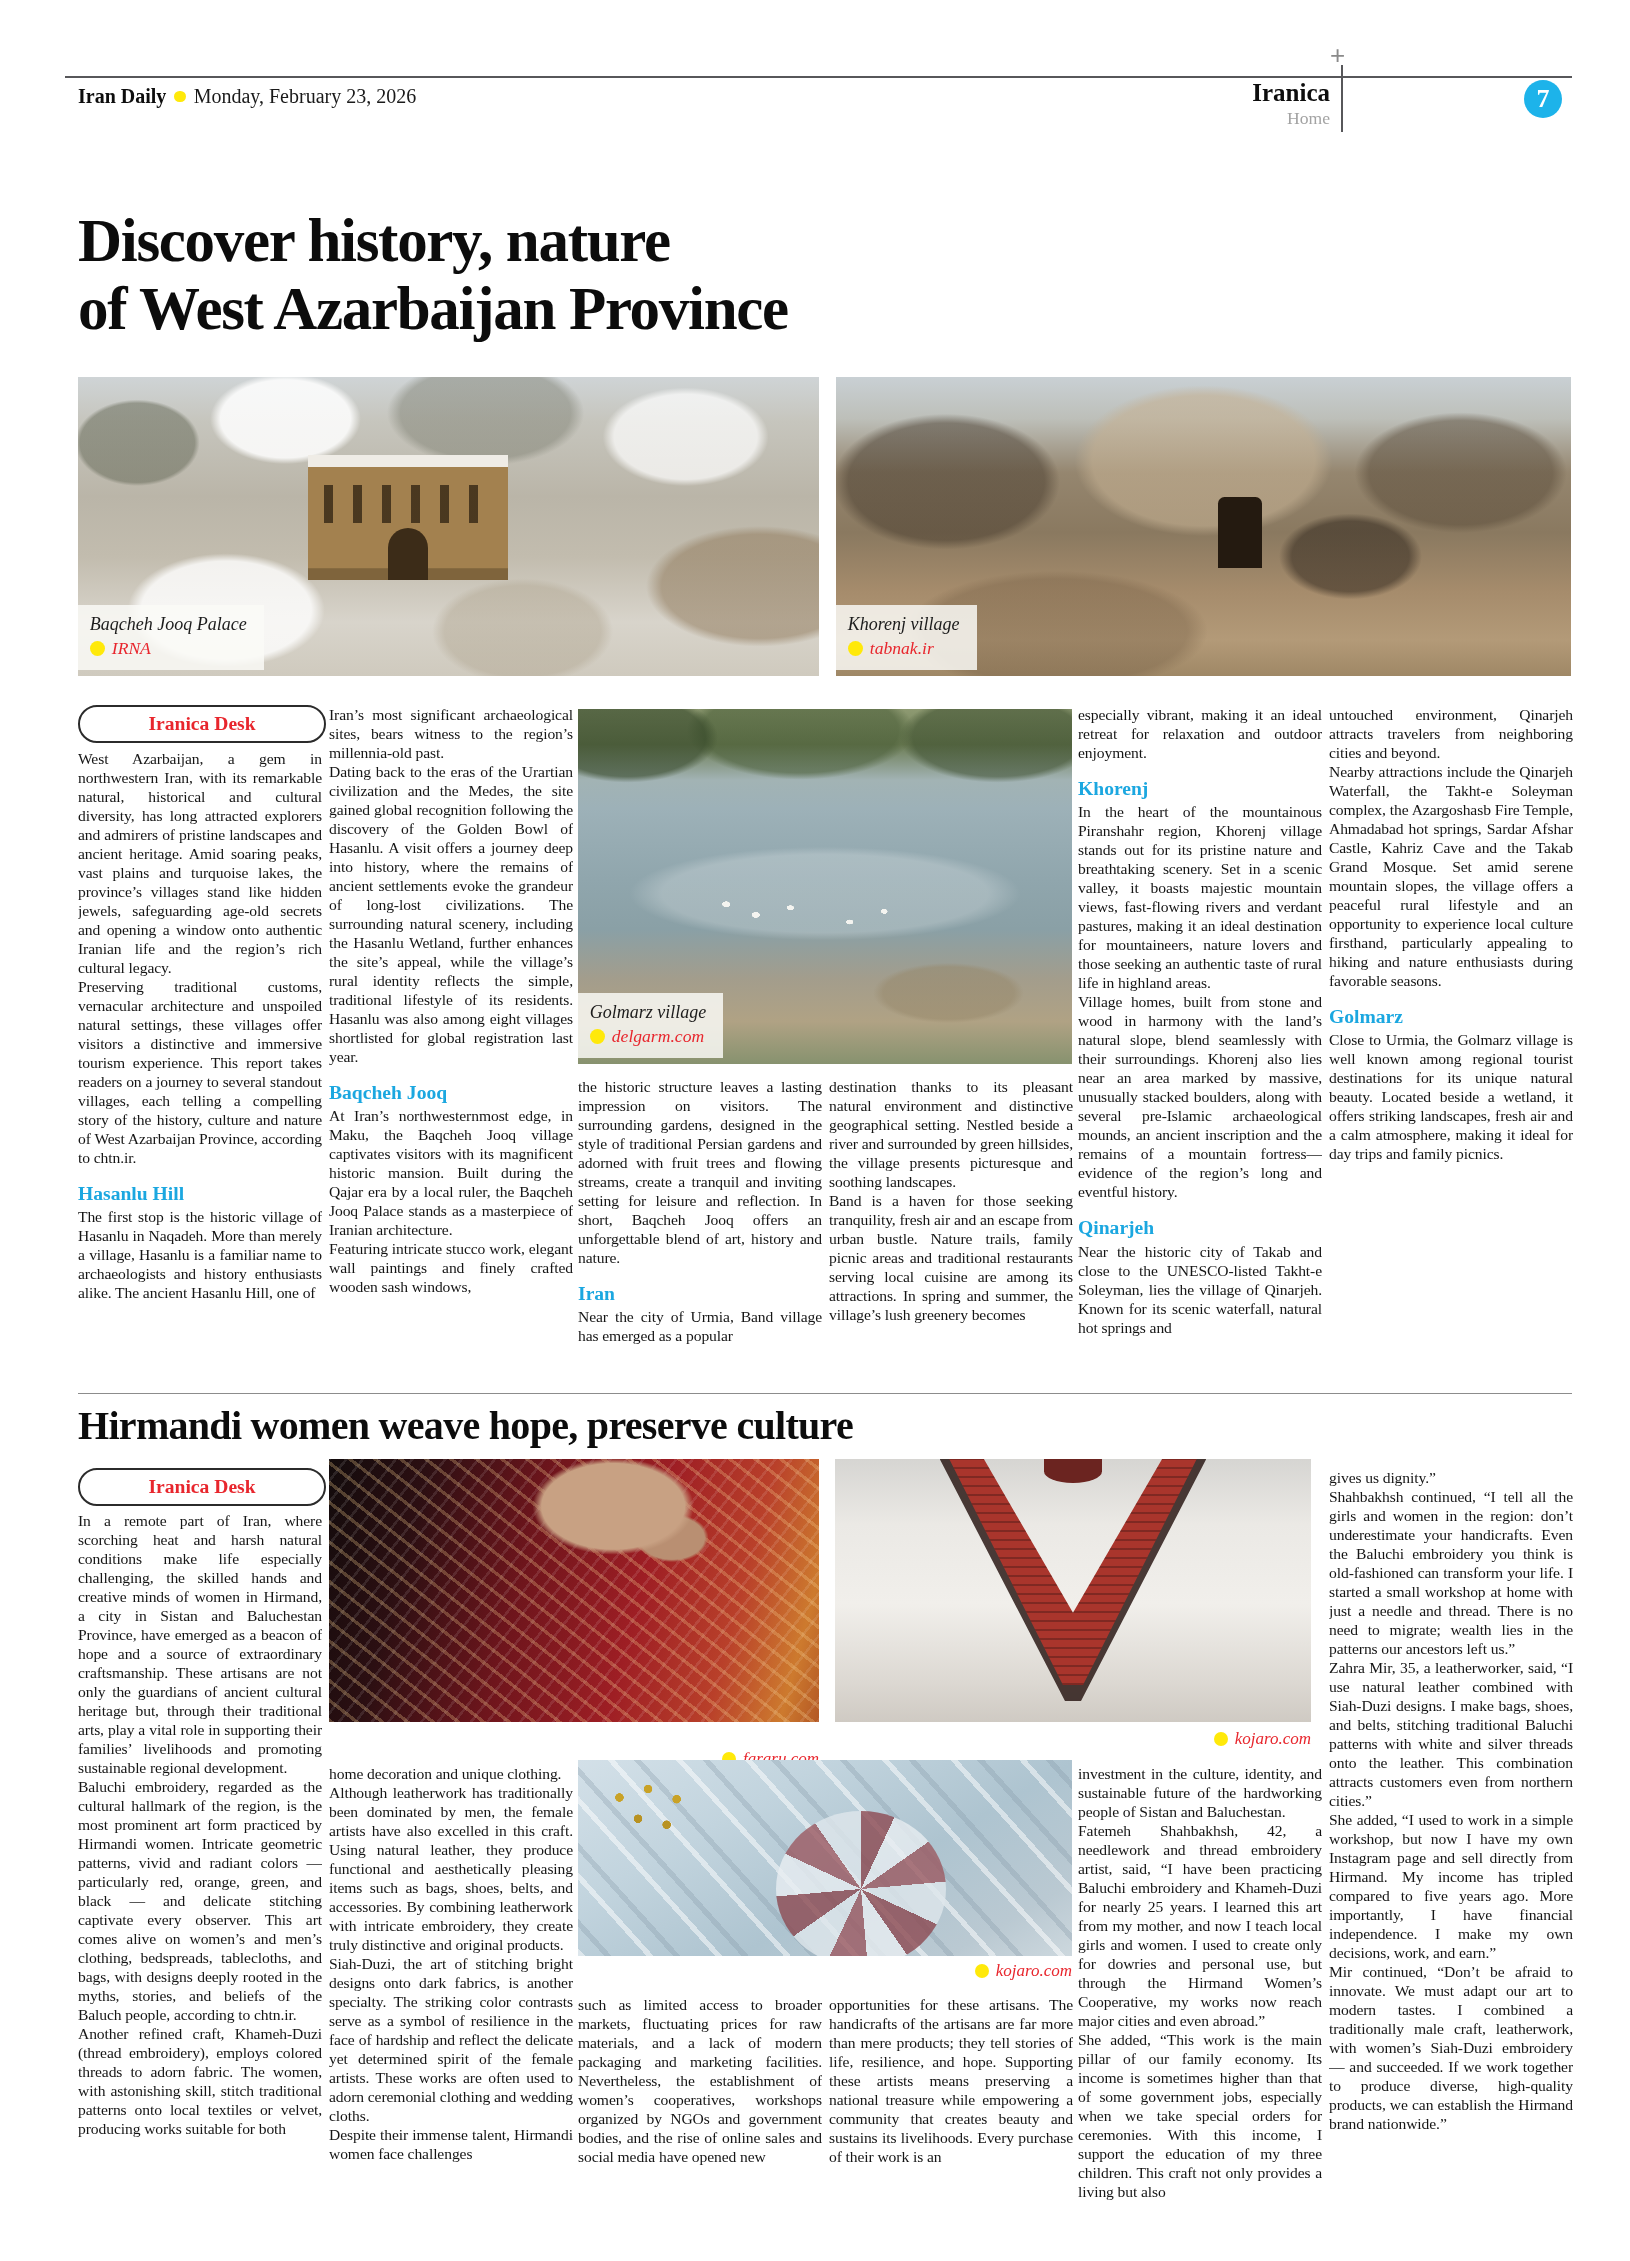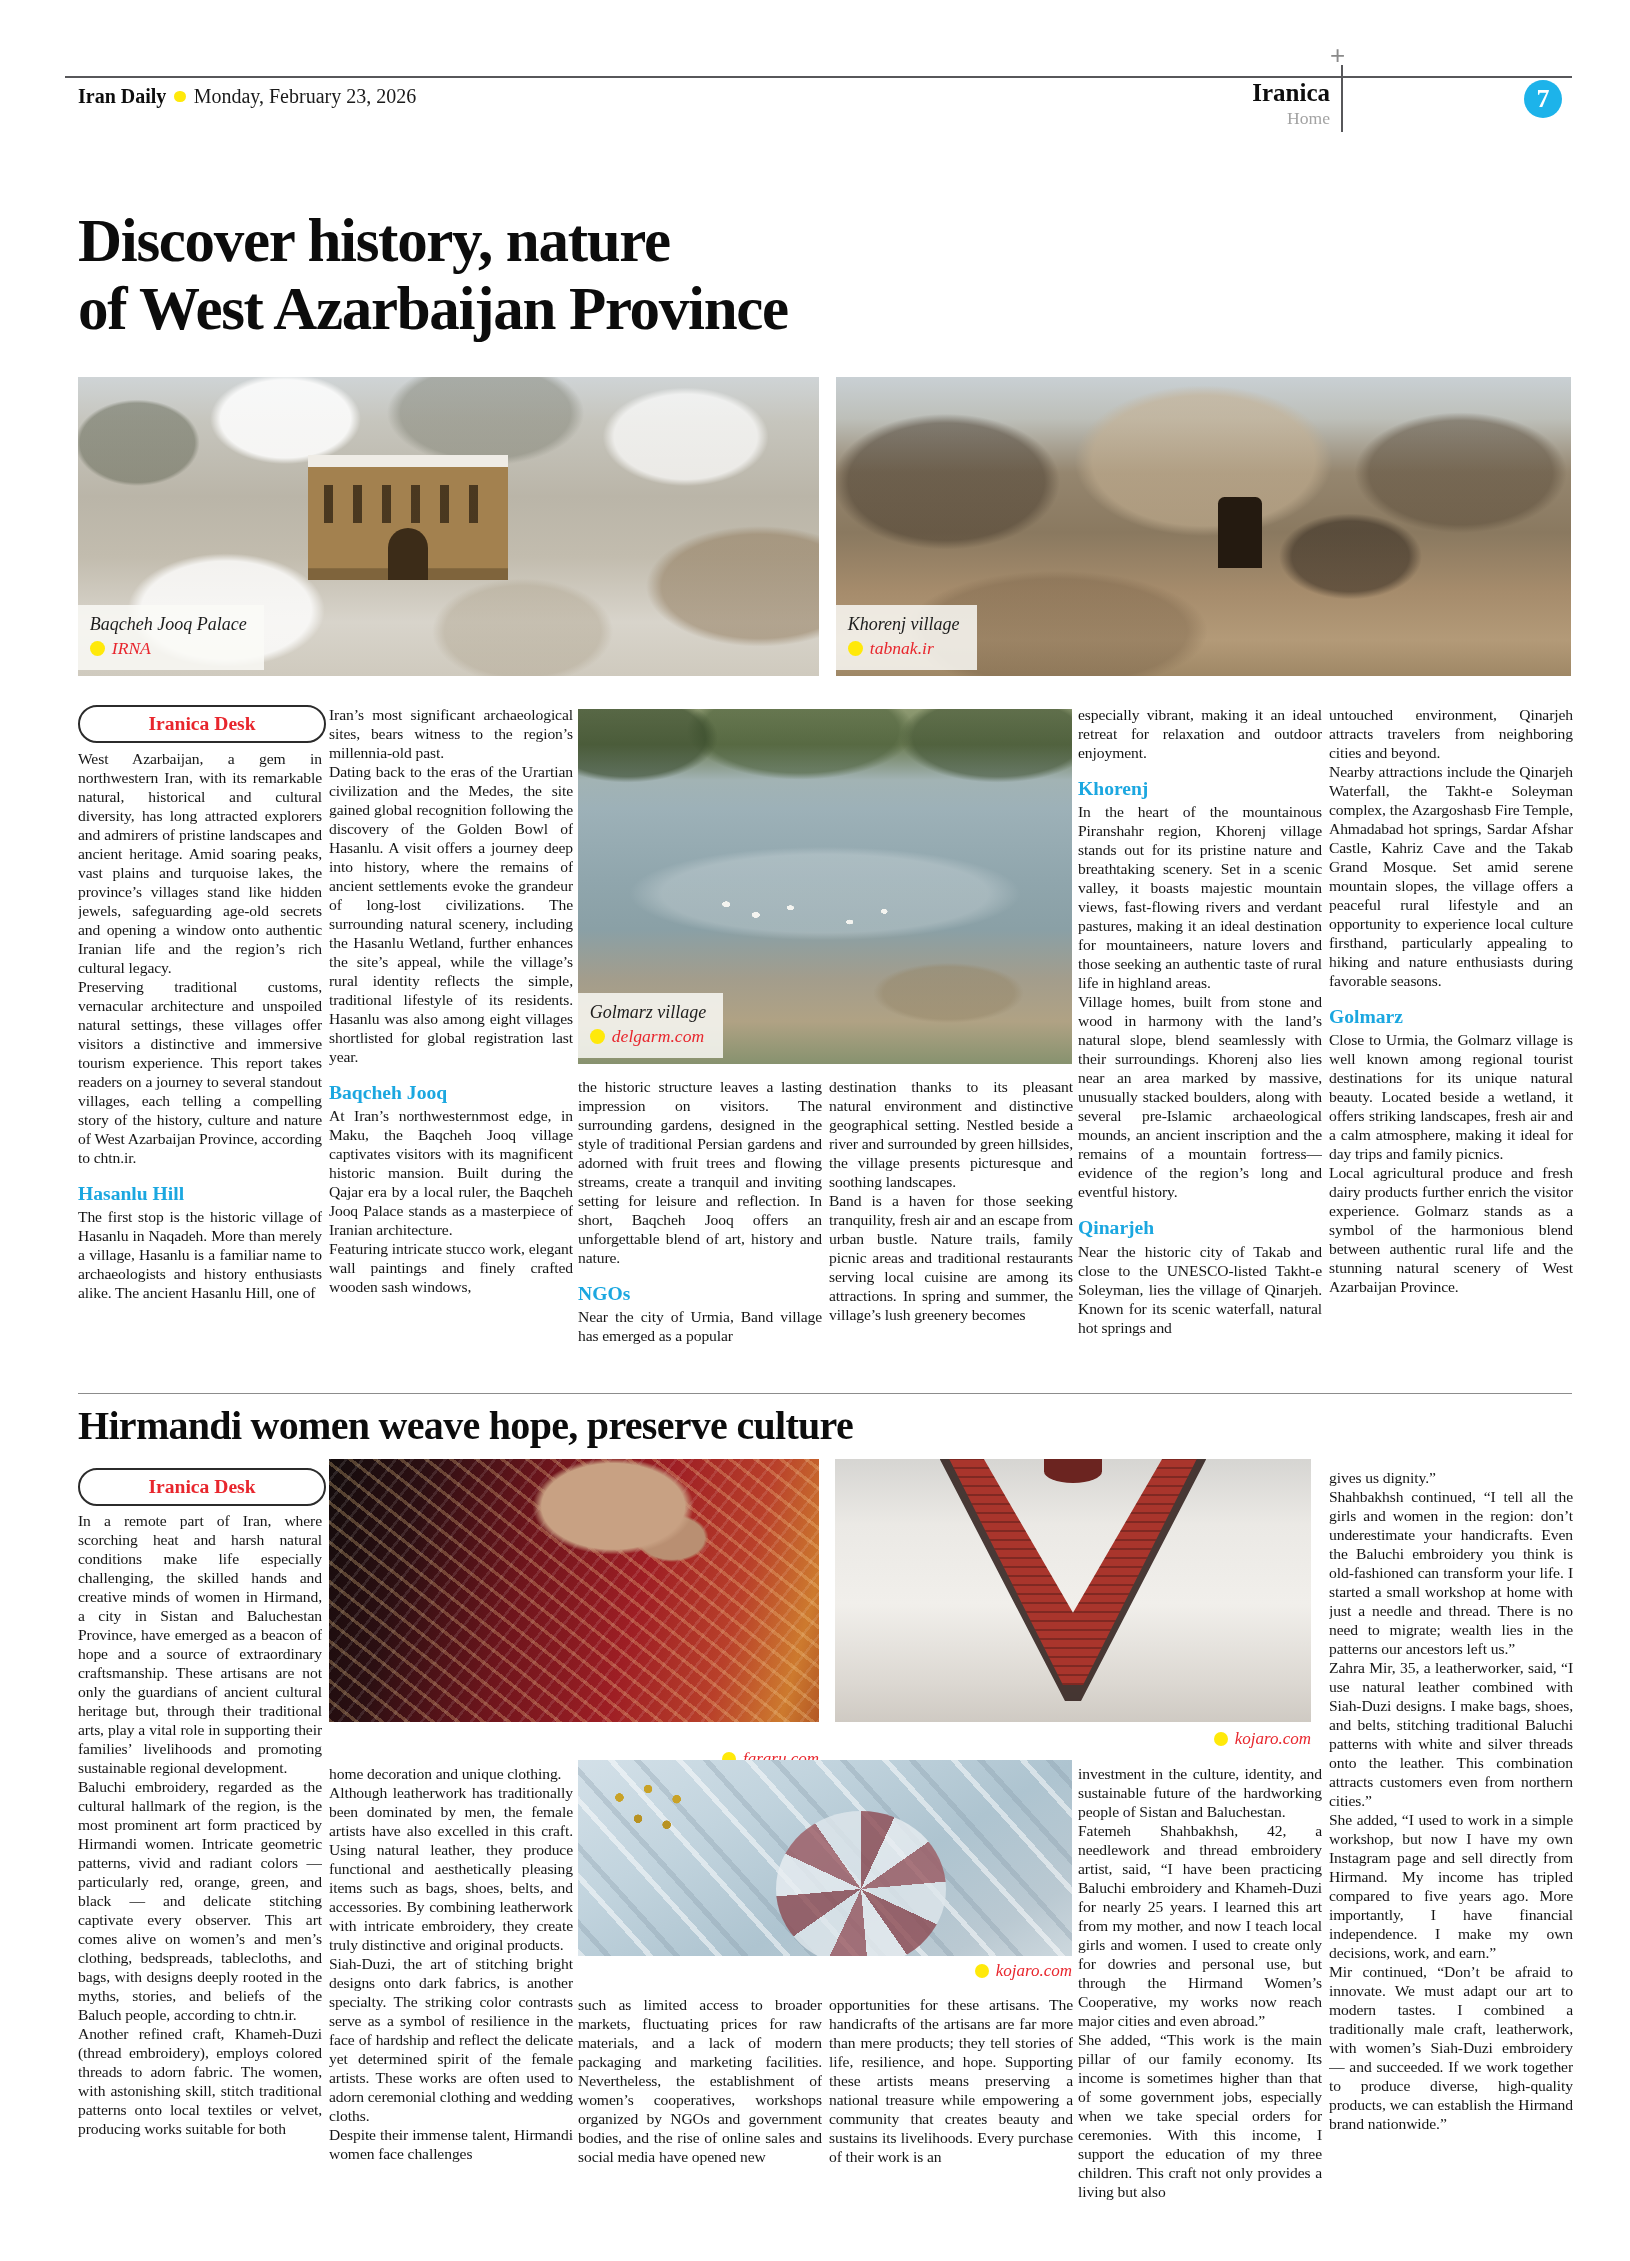--- a/index.html
+++ b/index.html
@@ -204,41 +204,40 @@
       <div class="cap-title">Golmarz village</div>
       <div class="cap-srcrow">
         <span class="dot d24"></span>
         <span class="cap-src">delgarm.com</span>
       </div>
     </div>
   </div>
 
   <div class="col" style="left:578px;top:1077px;height:310px;">
       <p>the historic structure leaves a lasting impression on visitors. The surrounding gardens, designed in the style of traditional Persian gardens and adorned with fruit trees and flowing streams, create a tranquil and inviting setting for leisure and reflection. In short, Baqcheh Jooq offers an unforgettable blend of art, history and nature.</p>
-      <h3 class="subhead">NGOs</h3>
+      <h3 class="subhead">Iran</h3>
       <p>Near the city of Urmia, Band village has emerged as a popular</p>
     </div>
   <div class="col" style="left:829px;top:1077px;height:310px;">
       <p>destination thanks to its pleasant natural environment and distinctive geographical setting. Nestled beside a river and surrounded by green hillsides, the village presents picturesque and soothing landscapes.</p>
       <p>Band is a haven for those seeking tranquility, fresh air and an escape from urban bustle. Nature trails, family picnic areas and traditional restaurants serving local cuisine are among its attractions. In spring and summer, the village’s lush greenery becomes</p>
     </div>
   <div class="col" style="left:1078px;top:705px;height:682px;">
       <p>especially vibrant, making it an ideal retreat for relaxation and outdoor enjoyment.</p>
       <h3 class="subhead">Khorenj</h3>
       <p>In the heart of the mountainous Piranshahr region, Khorenj village stands out for its pristine nature and breathtaking scenery. Set in a scenic valley, it boasts majestic mountain views, fast-flowing rivers and verdant pastures, making it an ideal destination for mountaineers, nature lovers and those seeking an authentic taste of rural life in highland areas.</p>
       <p>Village homes, built from stone and wood in harmony with the land’s natural slope, blend seamlessly with their surroundings. Khorenj also lies near an area marked by massive, unusually stacked boulders, along with several pre-Islamic archaeological mounds, an ancient inscription and the remains of a mountain fortress—evidence of the region’s long and eventful history.</p>
       <h3 class="subhead">Qinarjeh</h3>
       <p>Near the historic city of Takab and close to the UNESCO-listed Takht-e Soleyman, lies the village of Qinarjeh. Known for its scenic waterfall, natural hot springs and</p>
     </div>
   <div class="col" style="left:1329px;top:705px;height:682px;">
       <p>untouched environment, Qinarjeh attracts travelers from neighboring cities and beyond.</p>
       <p>Nearby attractions include the Qinarjeh Waterfall, the Takht-e Soleyman complex, the Azargoshasb Fire Temple, Ahmadabad hot springs, Sardar Afshar Castle, Kahriz Cave and the Takab Grand Mosque. Set amid serene mountain slopes, the village offers a peaceful rural lifestyle and an opportunity to experience local culture firsthand, particularly appealing to hiking and nature enthusiasts during favorable seasons.</p>
       <h3 class="subhead">Golmarz</h3>
       <p>Close to Urmia, the Golmarz village is well known among regional tourist destinations for its unique natural beauty. Located beside a wetland, it offers striking landscapes, fresh air and a calm atmosphere, making it ideal for day trips and family picnics.</p>
-      <p>Local agricultural produce and fresh dairy products further enrich the visitor experience. Golmarz stands as a symbol of the harmonious blend between authentic rural life and the stunning natural scenery of West Azarbaijan Province.</p>
     </div>
 
   <div class="divider"></div>
 
   <div class="h2">Hirmandi women weave hope, preserve culture</div>
 
   <div class="deskbox" style="left:78px;top:1468px;">
     <span>Iranica Desk</span>
   </div>
 

